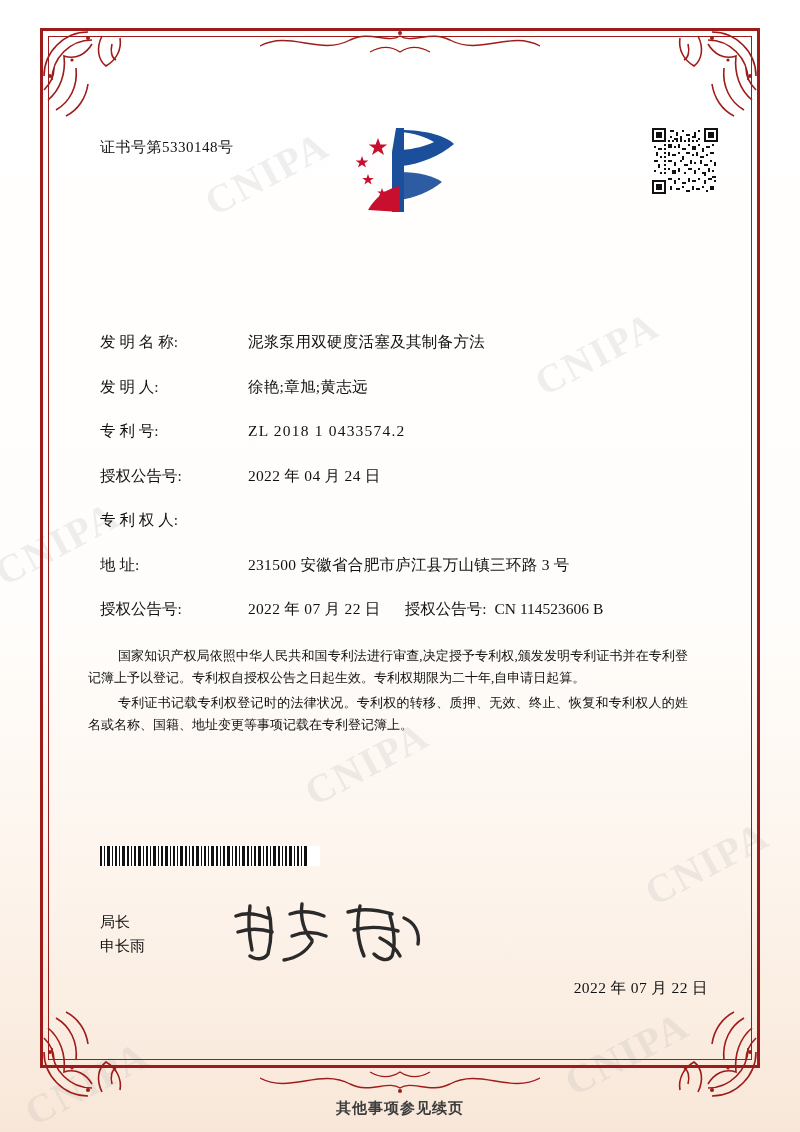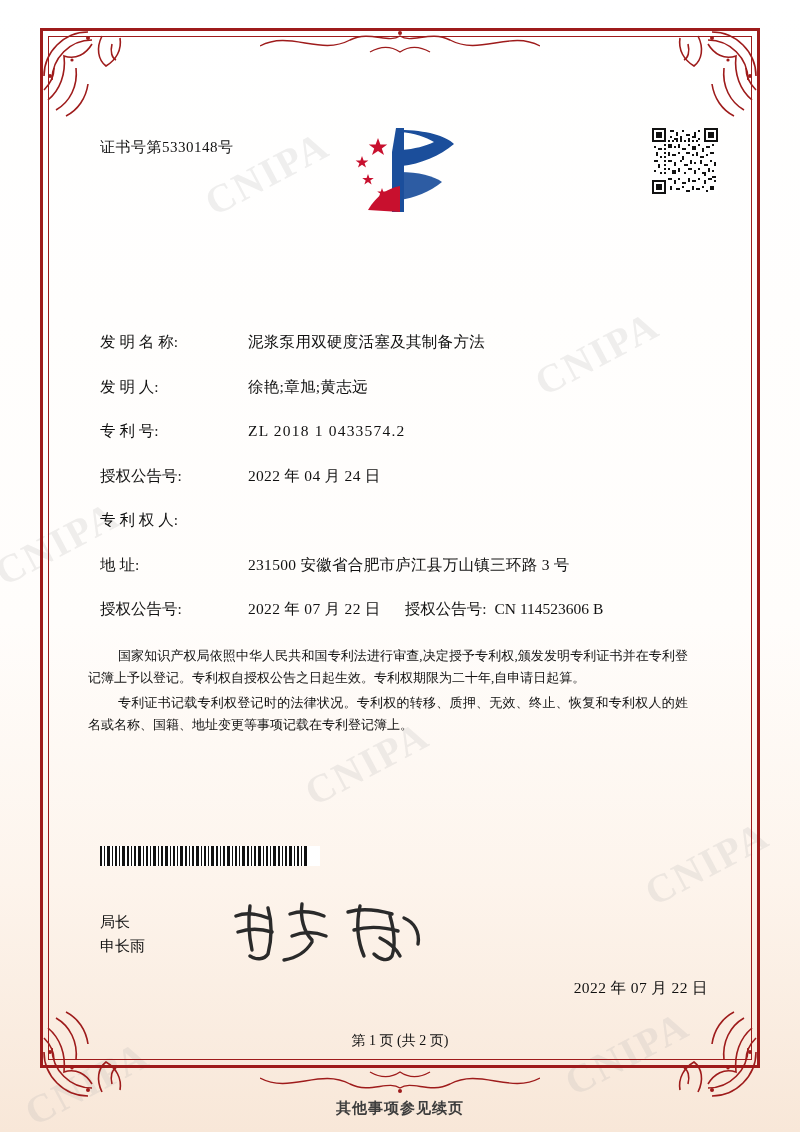--- a/index.html
+++ b/index.html
@@ -609,17 +609,16 @@
           <path d="M126 32 C140 28 156 29 170 33"></path>
           <path d="M162 18 C166 32 168 46 164 58 C160 64 152 62 146 56"></path>
           <path d="M176 20 C186 24 192 34 190 46"></path>
           <path d="M152 40 C160 44 168 50 172 58"></path>
         </g>
       </svg>
     </div>
 
     <div class="sign-date">2022 年 07 月 22 日</div>
 
-    <div class="page-num">第 1 页 (共 2 页)</div>
   </div>
 
   <div class="footer-note">其他事项参见续页</div>
 </div>
 
 </body></html>

